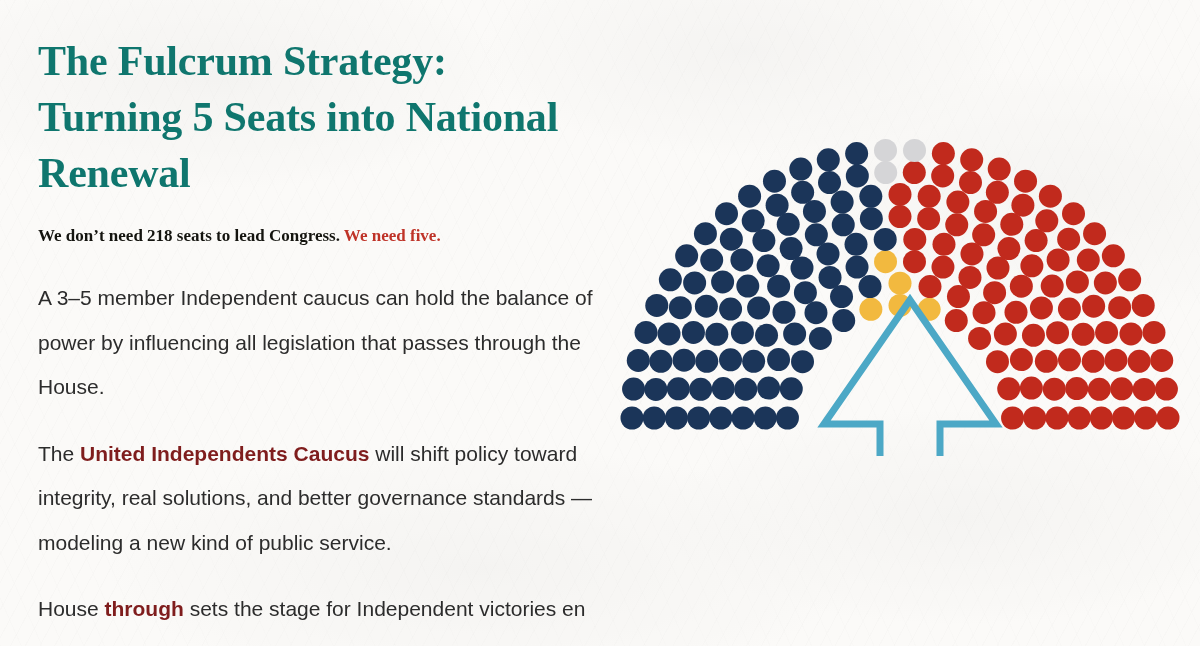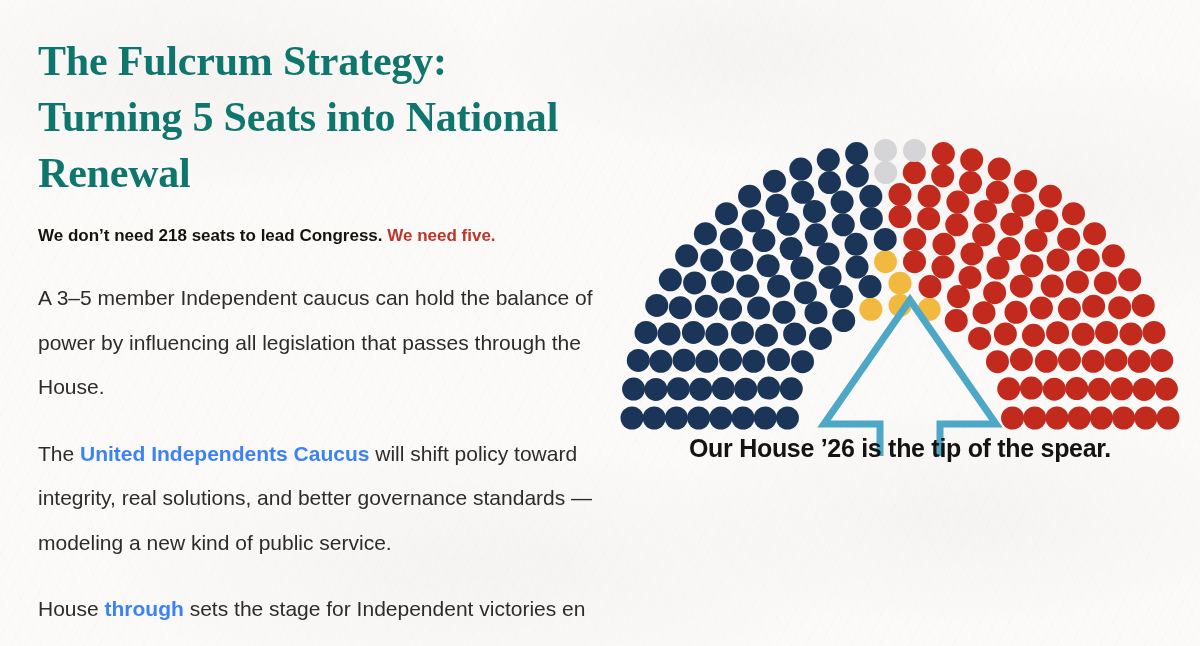--- a/index.html
+++ b/index.html
@@ -54,42 +54,42 @@
     font-weight: 700;
     font-size: 42px;
     line-height: 1.33;
     letter-spacing: -0.2px;
     color: #0f766e;
     margin: 0 0 22px 0;
     white-space: pre-line;
   }
 
   .deck {
-    font-family: Liberation Sans, sans-serif;
+    font-family: Liberation Serif, serif;
     font-weight: 700;
     font-size: 17px;
     line-height: 1.45;
     color: #14140f;
     margin: 8px 0 28px 0;
   }
   .deck .accent {
     color: #bf3328;
   }
 
   .body-p {
     font-family: "Liberation Sans", sans-serif;
     font-weight: 400;
     font-size: 21px;
     line-height: 2.12;
     color: #2c2c2c;
     margin: 0 0 22px 0;
   }
   .body-p b {
     font-weight: 700;
-    color: #3b82f6;
+    color: #7f1d1d;
   }
 
   
   .chart-col {
     position: absolute;
     left: 600px;
     top: 96px;
     width: 600px;
     height: 420px;
   }
@@ -315,16 +315,15 @@
           <path d="M 310 204
      L 396 328
      L 340 328
      L 340 432
      L 280 432
      L 280 328
      L 224 328 Z" fill="none" stroke="#4ca8c6" stroke-width="7" stroke-linejoin="miter"></path>
         </g>
     </svg>
 
-    <div class="chart-caption">Our House ’26 is the tip of the spear.</div>
   </div>
 
 </div>
 
 </body></html>

